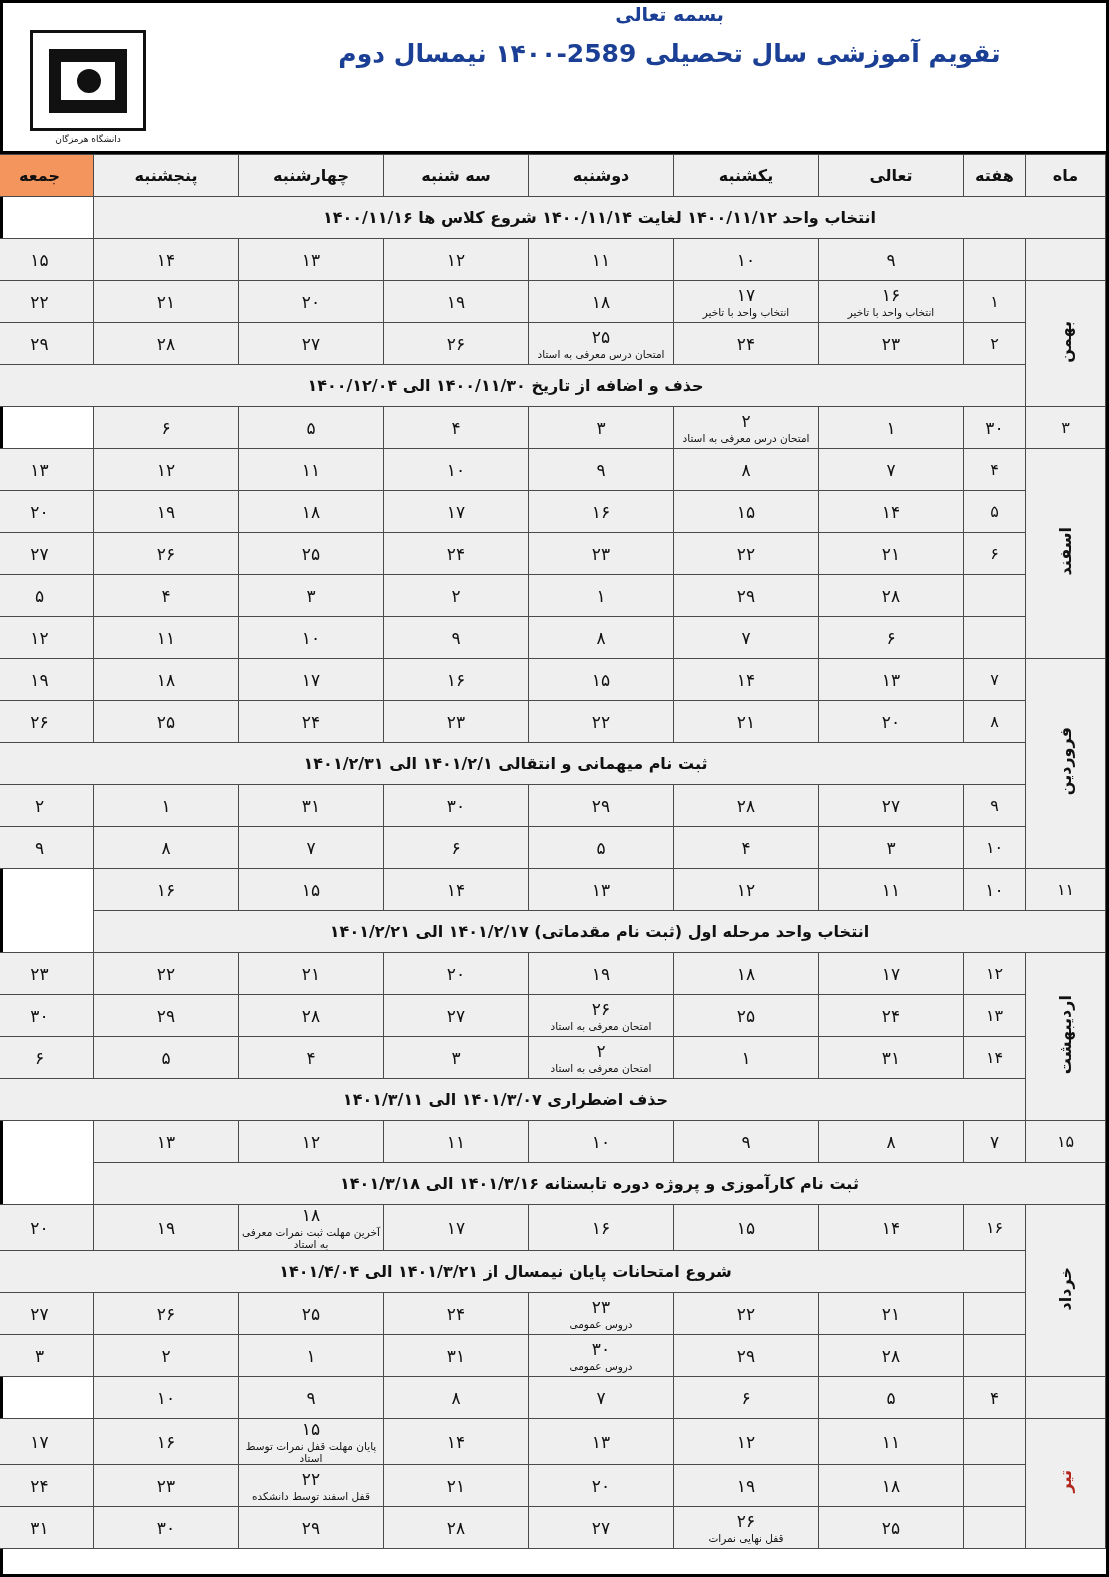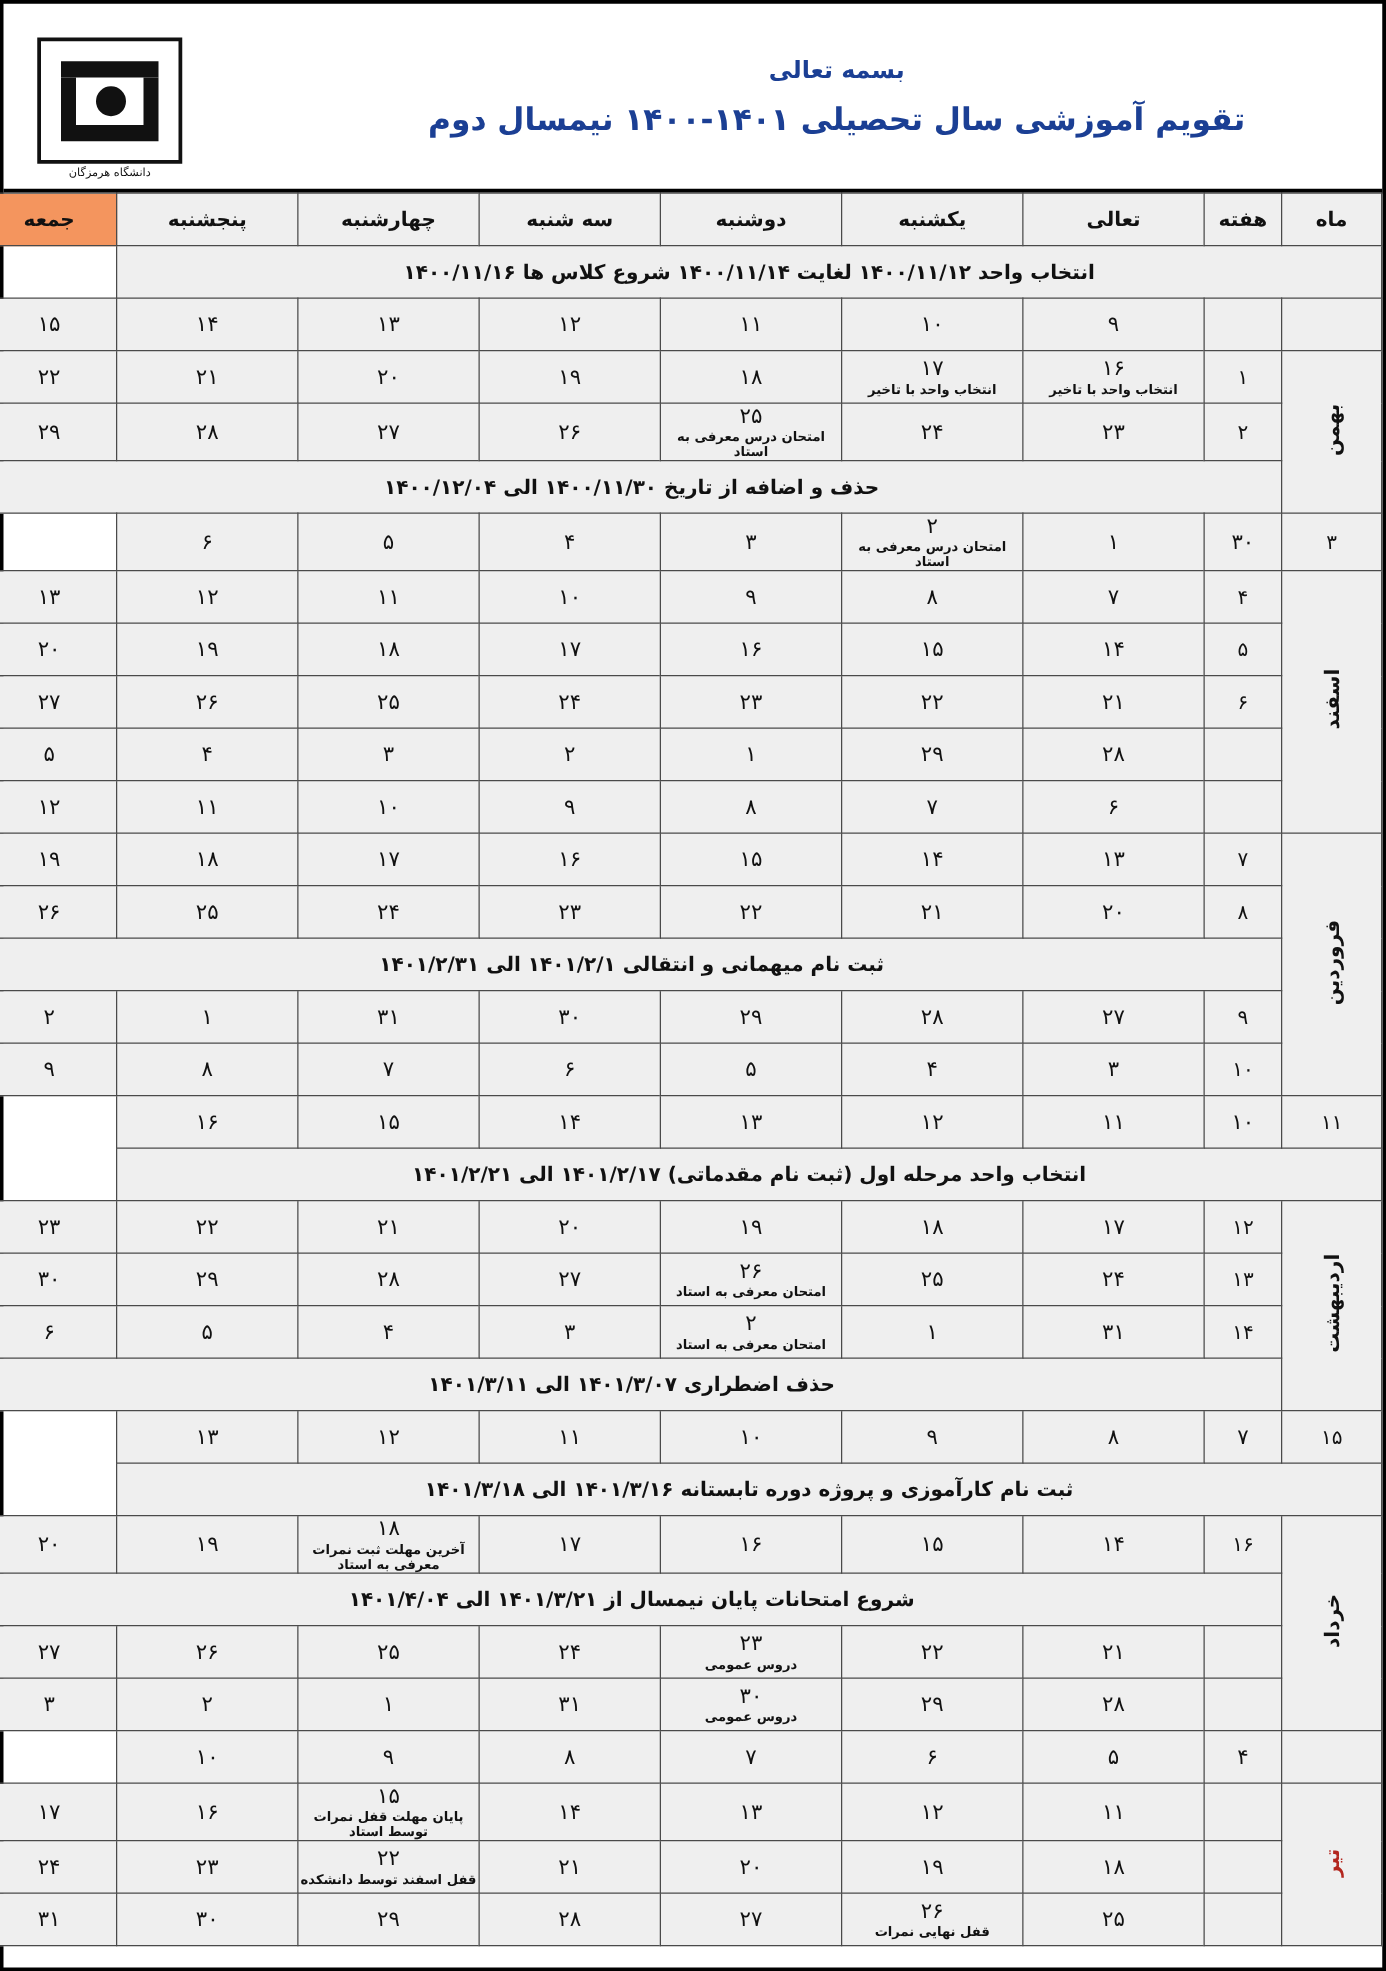--- a/index.html
+++ b/index.html
@@ -61,21 +61,21 @@
     position:absolute;left:28px;top:20px;width:24px;height:24px;border-radius:50%;background:#111;
   }
   .logo-caption{
     font-size:9px;color:#111;margin-top:3px;letter-spacing:.5px;
   }
   .title-box{
     flex:1;
     display:flex;
     flex-direction:column;
     align-items:center;
-    justify-content:center;
+    justify-content:flex-start;
     gap:14px;
     padding-left:60px;
   }
   .bismillah{
     font-size:19px;color:#1b3f94;font-weight:bold;
   }
   .main-title{
     font-size:25px;color:#1b3f94;font-weight:bold;
   }
   
@@ -129,21 +129,21 @@
     font-size:15px;
     font-weight:bold;
     color:#b3261e;
     height:36px;
     margin-top:36px;
   }
   .sub{
     display:block;
     font-size:10.5px;
     color:#111;
-    font-weight:bold;
+    font-weight:normal;
     margin-top:2px;
     line-height:1.1;
   }
   .empty{background:#efefef;}
   .num{font-size:17px;}
 </style>
 </head>
 <body>
 
 <div class="page">
@@ -156,21 +156,21 @@
           <div class="side-l"></div>
           <div class="side-r"></div>
           <div class="dot"></div>
           <div class="bar-bot"></div>
         </div>
       </div>
       <div class="logo-caption">دانشگاه هرمزگان</div>
     </div>
     <div class="title-box">
       <div class="bismillah">بسمه تعالی</div>
-      <div class="main-title">تقویم آموزشی سال تحصیلی ۱۴۰۱-۱۴۰۰ نیمسال دوم</div>
+      <div class="main-title">تقویم آموزشی سال تحصیلی 2589-۱۴۰۰ نیمسال دوم</div>
     </div>
   </div>
 
   <table class="cal">
     <colgroup>
       <col class="c-month">
         <col class="c-week">
       <col class="c-day">
         <col class="c-day">
         <col class="c-day">

